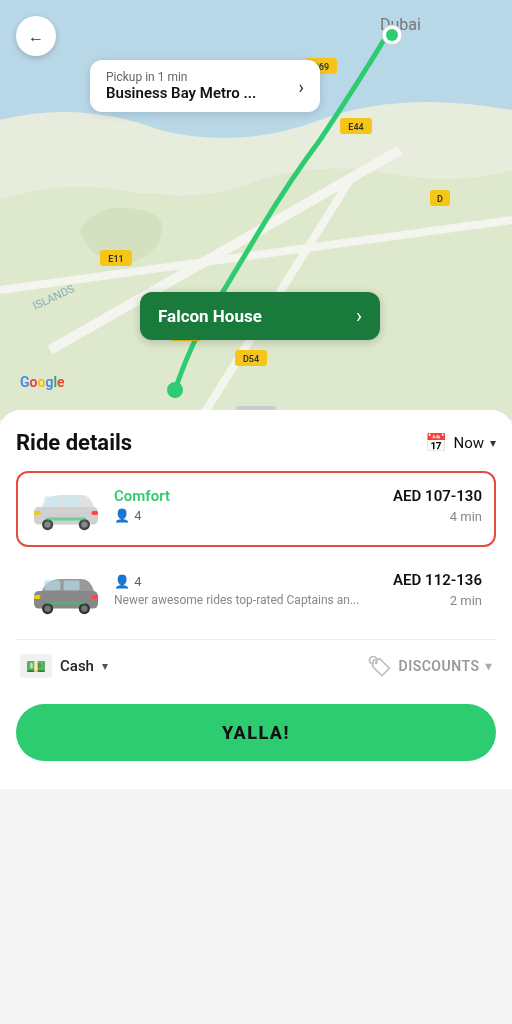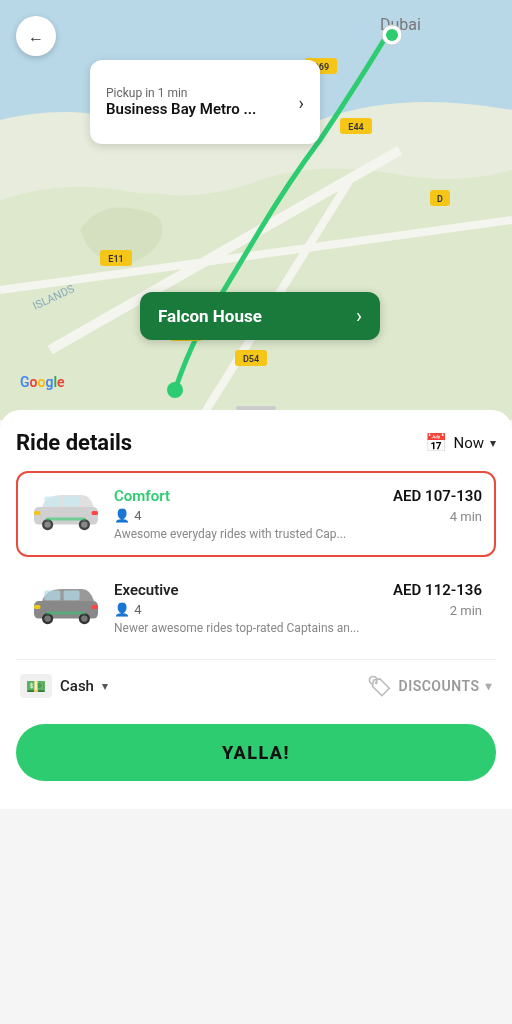--- a/index.html
+++ b/index.html
@@ -46,21 +46,21 @@
       z-index: 10;
     }
 
     
     .pickup-card {
       position: absolute;
       top: 60px;
       left: 90px;
       background: white;
       border-radius: 12px;
-      padding: 26px 16px;
+      padding: 10px 16px;
       box-shadow: 0 2px 10px rgba(0,0,0,0.15);
       display: flex;
       align-items: center;
       gap: 10px;
       z-index: 10;
       min-width: 230px;
     }
 
     .pickup-card-text {
       flex: 1;
@@ -424,21 +424,20 @@
       <rect x="77" y="30" width="8" height="5" rx="2" fill="#f44"></rect>
       <rect x="20" y="38" width="50" height="4" rx="2" fill="#2ecc71" opacity="0.6"></rect>
     </svg>
 
     <div class="ride-option-info">
       <div class="ride-option-name comfort">Comfort</div>
       <div class="ride-option-meta">
         <span>👤</span>
         <span>4</span>
       </div>
-      <div class="ride-option-desc">Awesome everyday rides with trusted Cap...</div>
     </div>
 
     <div class="ride-option-price">
       <div class="price-range">AED 107-130</div>
       <div class="price-eta">4 min</div>
     </div>
   </div>
 
   <div class="ride-option">
 
@@ -450,21 +449,20 @@
       <circle cx="22" cy="47" r="7" fill="#333"></circle>
       <circle cx="22" cy="47" r="4" fill="#777"></circle>
       <circle cx="68" cy="47" r="7" fill="#333"></circle>
       <circle cx="68" cy="47" r="4" fill="#777"></circle>
       <rect x="5" y="30" width="8" height="5" rx="2" fill="#f5c518"></rect>
       <rect x="77" y="30" width="8" height="5" rx="2" fill="#f44"></rect>
       <rect x="20" y="38" width="50" height="4" rx="2" fill="#2ecc71" opacity="0.5"></rect>
     </svg>
 
     <div class="ride-option-info">
-      <div class="ride-option-name executive">Executive</div>
       <div class="ride-option-meta">
         <span>👤</span>
         <span>4</span>
       </div>
       <div class="ride-option-desc">Newer awesome rides top-rated Captains an...</div>
     </div>
 
     <div class="ride-option-price">
       <div class="price-range">AED 112-136</div>
       <div class="price-eta">2 min</div>

